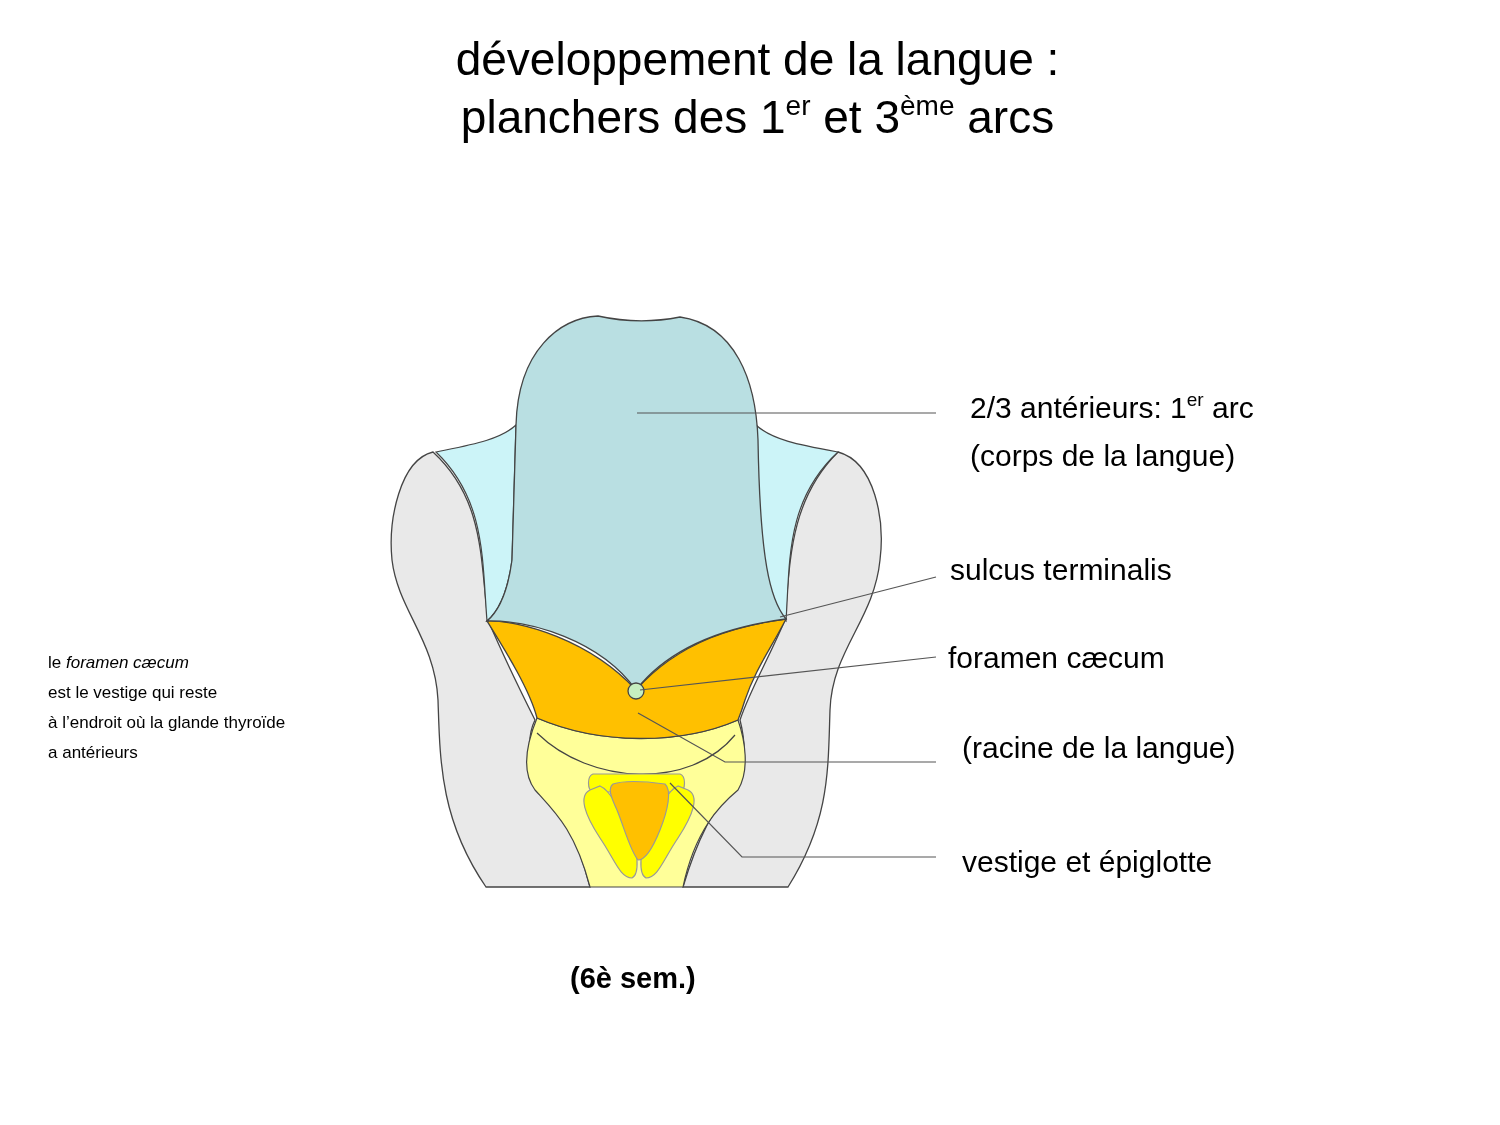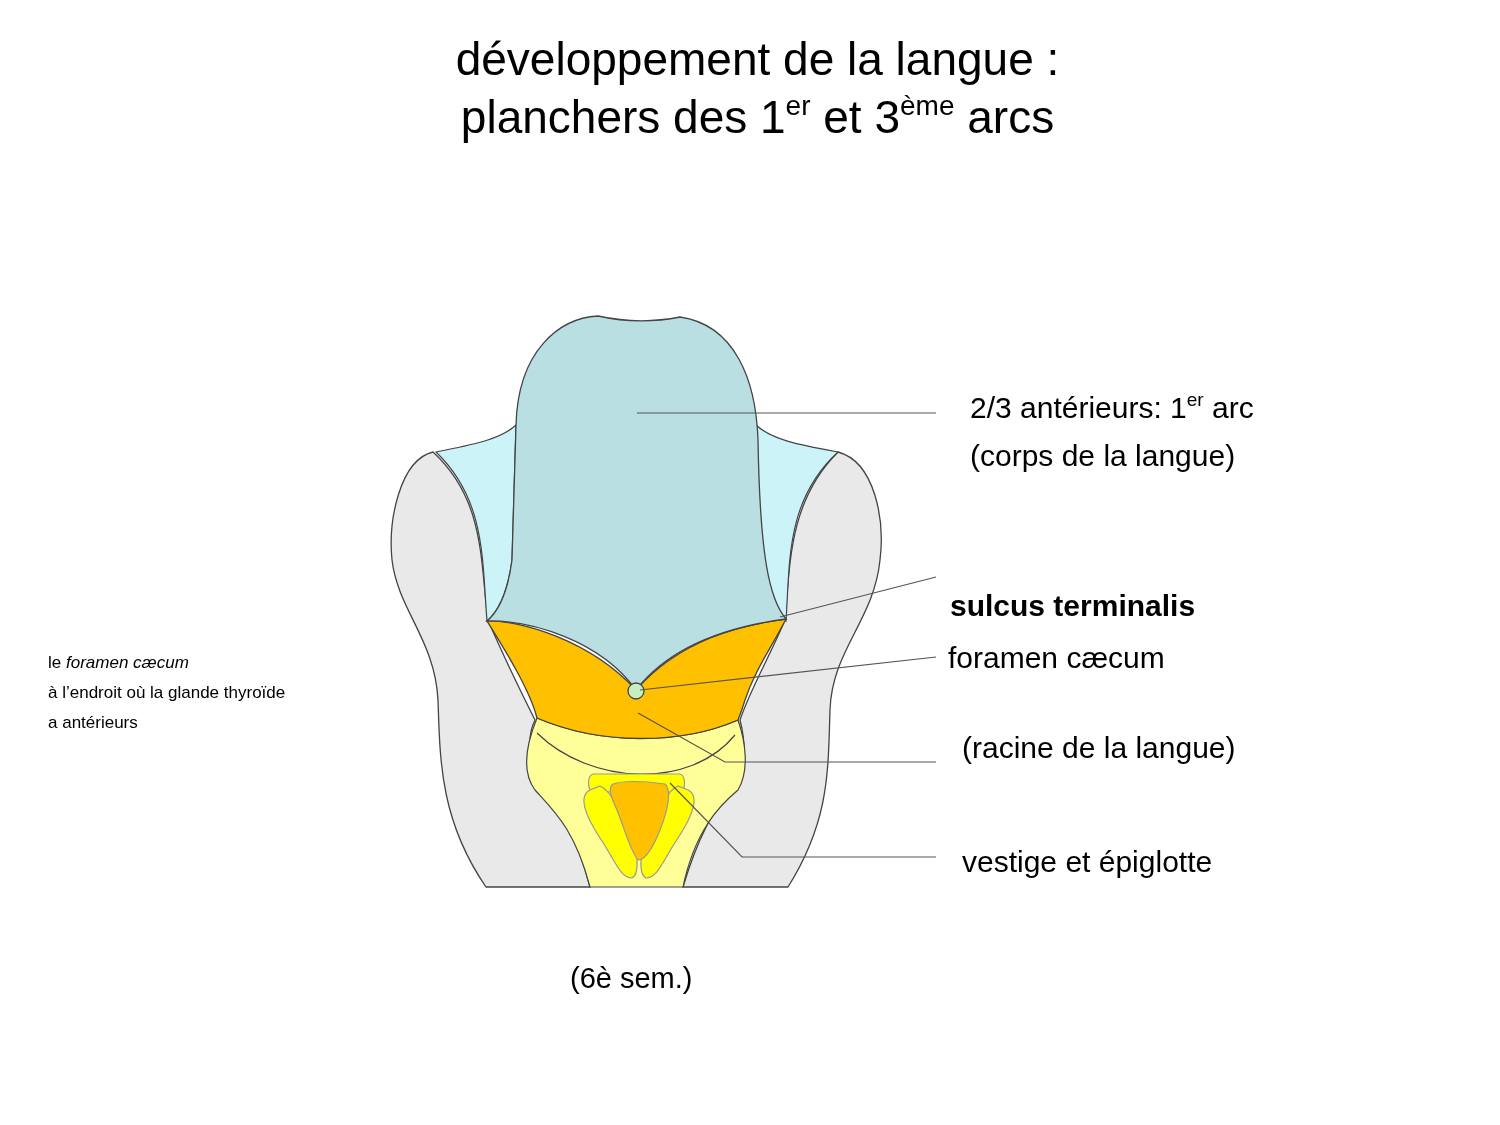--- a/index.html
+++ b/index.html
@@ -6,21 +6,21 @@
   body { width: 1500px; height: 1125px; position: relative; overflow: hidden;
          font-family: "Liberation Sans", "DejaVu Sans", sans-serif; color: #000; }
   .title { position: absolute; left: 0; top: 30px; width: 1515px; text-align: center;
            font-size: 46px; line-height: 58px; }
   .title sup { font-size: 28px; vertical-align: 0; position: relative; top: -18px; }
   svg.diagram { position: absolute; left: 0; top: 0; }
   .label { position: absolute; font-size: 30px; line-height: 44px; white-space: nowrap; }
   .label sup { font-size: 19px; position: relative; top: -12px; vertical-align: 0; }
   .note { position: absolute; left: 48px; top: 648px; font-size: 17px; line-height: 30px; }
   .note i { font-style: italic; }
-  .caption { position: absolute; left: 570px; top: 962px; font-size: 29px; }
+  .caption { position: absolute; left: 570px; top: 962px; font-size: 29px; font-weight: bold; }
 </style>
 </head>
 <body>
 
 <div class="title">
   <div>développement de la langue :</div>
   <div><span>planchers des 1</span><sup>er</sup><span> et 3</span><sup>ème</sup><span> arcs</span></div>
 </div>
 
 <svg class="diagram" width="1500" height="1125" viewBox="0 0 1500 1125">
@@ -52,26 +52,27 @@
     <line x1="640" y1="690" x2="936" y2="657"></line>
     <polyline points="638,713 725,762 936,762"></polyline>
     <polyline points="670,783 742,857 936,857"></polyline>
   </g>
 </svg>
 
 <div class="label" style="left:970px; top:386px;">
   <div><span>2/3 antérieurs: 1</span><sup>er</sup><span> arc</span></div>
   <div>(corps de la langue)</div>
 </div>
-<div class="label" style="left:950px; top:584px;font-weight:bold;">sulcus terminalis</div>
+<div class="label" style="left:950px; top:548px;">sulcus terminalis</div>
 <div class="label" style="left:948px; top:636px;">foramen cæcum</div>
 <div class="label" style="left:962px; top:726px;">
   <div>(racine de la langue)</div>
 </div>
 <div class="label" style="left:962px; top:840px;">vestige et épiglotte</div>
 
 <div class="note">
   <div><span>le </span><i>foramen cæcum</i></div>
+  <div>est le vestige qui reste</div>
   <div>à l’endroit où la glande thyroïde</div>
   <div>a antérieurs</div>
 </div>
 
 <div class="caption">(6è sem.)</div>
 
 </body></html>

